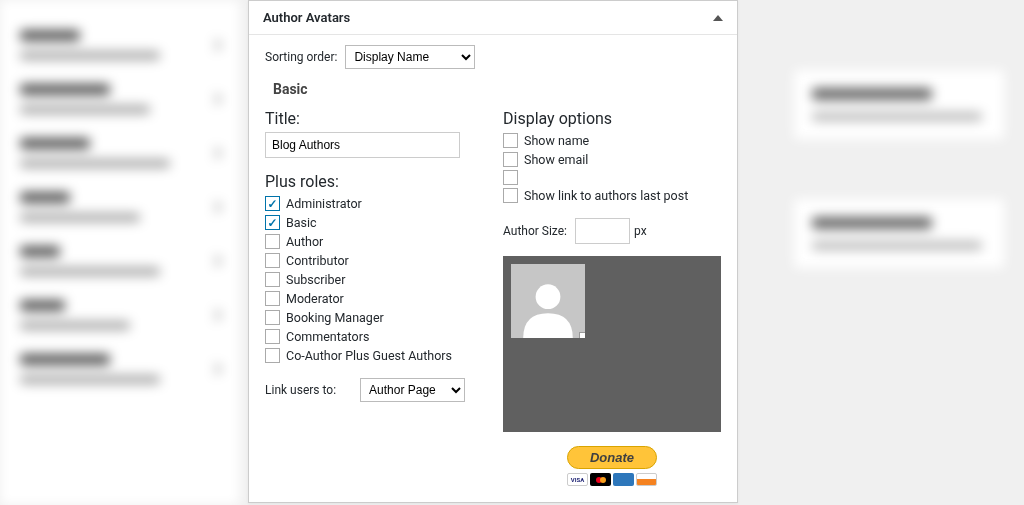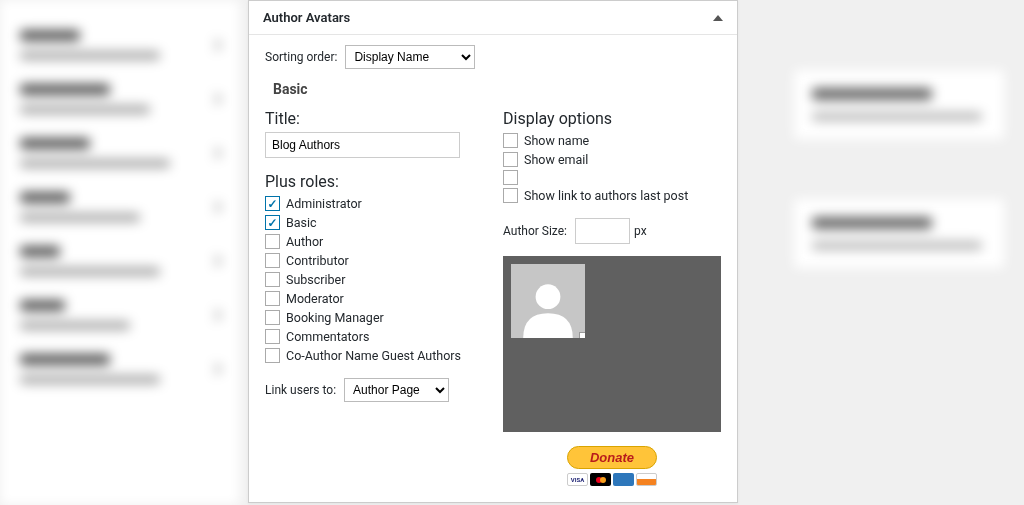--- a/index.html
+++ b/index.html
@@ -85,21 +85,21 @@
     }
     .row-inline label { margin-right: 8px; }
     select {
       font-size: 12px;
       padding: 3px 4px;
       border: 1px solid #bbb;
       background: #fff;
       height: 24px;
     }
     select.wide { width: 130px; }
-    select.med { width: 105px; }
+    select.med { width: 105px; margin-left: 16px; }
     .section-title {
       font-weight: 700;
       font-size: 14px;
       margin: 0 0 12px 8px;
       color: #444;
     }
     .columns {
       display: flex;
       gap: 20px;
     }
@@ -176,21 +176,21 @@
     }
     .donate-btn {
       display: inline-block;
       background: #ffc439;
       border: 1px solid #d9a400;
       border-radius: 14px;
       padding: 3px 22px;
       font-weight: 700;
       font-size: 13px;
       font-style: italic;
-      color: #b91c1c;
+      color: #404040;
       font-family: Arial, sans-serif;
     }
     .cards {
       margin-top: 4px;
       display: flex;
       justify-content: center;
       gap: 2px;
     }
     .card {
       width: 21px; height: 13px;
@@ -325,21 +325,21 @@
             <div class="cb-row">
               <span class="cb"></span>
               <span>Booking Manager</span>
             </div>
             <div class="cb-row">
               <span class="cb"></span>
               <span>Commentators</span>
             </div>
             <div class="cb-row">
               <span class="cb"></span>
-              <span>Co-Author Name Guest Authors</span>
+              <span>Co-Author Plus Guest Authors</span>
             </div>
           </div>
 
         <div class="row-inline mt">
           <label>Link users to:</label>
           <select class="med">
             <option>Author Page</option>
           </select>
         </div>
       </div>

